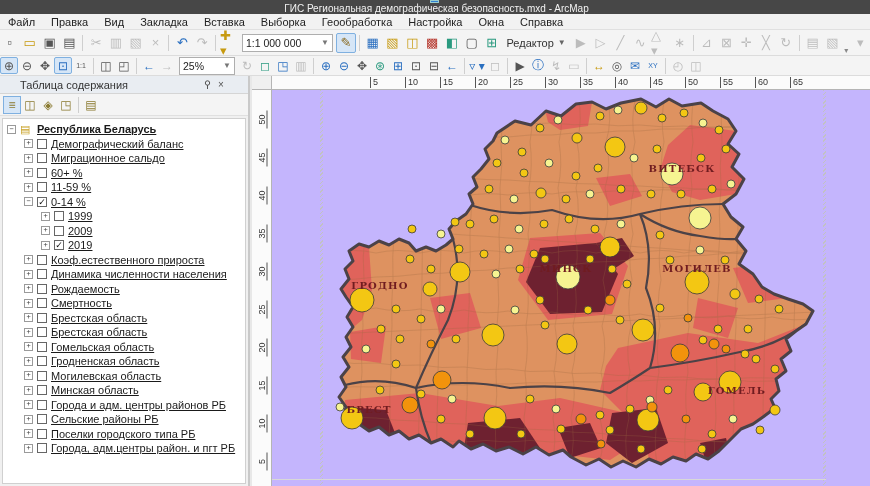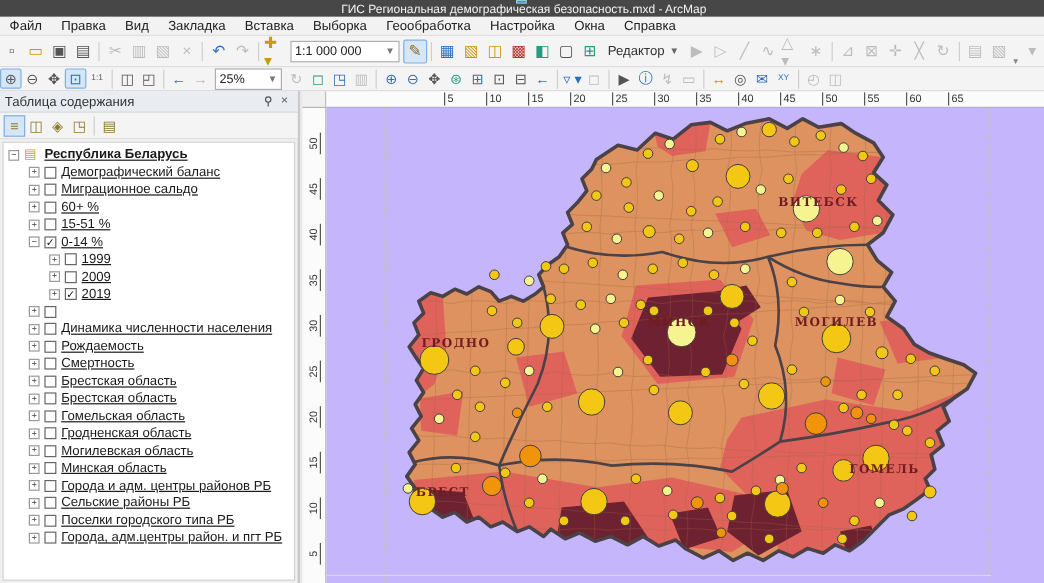--- a/index.html
+++ b/index.html
@@ -28,21 +28,21 @@
   .combo .val { flex:1; }
   .combo .car { color:#777; font-size:8px; margin-left:4px; }
   .editor-lbl { display:flex; align-items:center; font-size:11px; color:#333; padding:0 5px; height:20px; }
   .editor-lbl .car { font-size:8px; color:#666; margin-left:4px; }
   .overflow-car { font-size:8px; color:#888; margin:0 2px; align-self:flex-end; }
 
   
   .toc { position:absolute; left:0; top:76px; width:250px; height:410px; background:#f0f0f0;
          border-right:2px solid #c9c9c9; }
   .toc-head { height:18px; background:#e9edf2; border-bottom:1px solid #d5d5d5; display:flex;
-              align-items:center; padding:0 4px; font-size:11px; color:#333; }
+              align-items:center; padding:0 20px; font-size:11px; color:#333; }
   .toc-head .sp { flex:1; }
   .toc-hbtn { width:14px; height:14px; display:flex; align-items:center; justify-content:center;
               font-size:10px; color:#555; cursor:default; }
   .toc-tools { height:22px; display:flex; align-items:center; padding:0 3px; background:#f4f4f4;
                border-bottom:1px solid #e0e0e0; }
   .toc-tool { width:18px; height:18px; display:flex; align-items:center; justify-content:center;
               font-size:12px; color:#8a7a30; border:1px solid transparent; }
   .toc-tool.sel { border:1px solid #7fb0e0; background:#d6e6f7; }
   .tree { position:absolute; left:2px; top:42px; right:2px; bottom:2px; background:#fff;
           border:1px solid #d0d0d0; overflow:hidden; padding-top:3px; }
@@ -230,21 +230,21 @@
         <span class="tlabel">Миграционное сальдо</span>
       </div>
       <div class="trow" style="padding-left: 21px;">
         <span class="exp">+</span>
         <span class="cb"></span>
         <span class="tlabel">60+ %</span>
       </div>
       <div class="trow" style="padding-left: 21px;">
         <span class="exp">+</span>
         <span class="cb"></span>
-        <span class="tlabel">15-51 %</span>
+        <span class="tlabel">11-59 %</span>
       </div>
       <div class="trow" style="padding-left: 21px;">
         <span class="exp">−</span>
         <span class="cb">✓</span>
         <span class="tlabel">0-14 %</span>
       </div>
       <div class="trow" style="padding-left: 38px;">
         <span class="exp">+</span>
         <span class="cb"></span>
         <span class="tlabel">1999</span>
@@ -255,20 +255,21 @@
         <span class="tlabel">2009</span>
       </div>
       <div class="trow" style="padding-left: 38px;">
         <span class="exp">+</span>
         <span class="cb">✓</span>
         <span class="tlabel">2019</span>
       </div>
       <div class="trow" style="padding-left: 21px;">
         <span class="exp">+</span>
         <span class="cb"></span>
+        <span class="tlabel">Коэф.естественного прироста</span>
       </div>
       <div class="trow" style="padding-left: 21px;">
         <span class="exp">+</span>
         <span class="cb"></span>
         <span class="tlabel">Динамика численности населения</span>
       </div>
       <div class="trow" style="padding-left: 21px;">
         <span class="exp">+</span>
         <span class="cb"></span>
         <span class="tlabel">Рождаемость</span>

